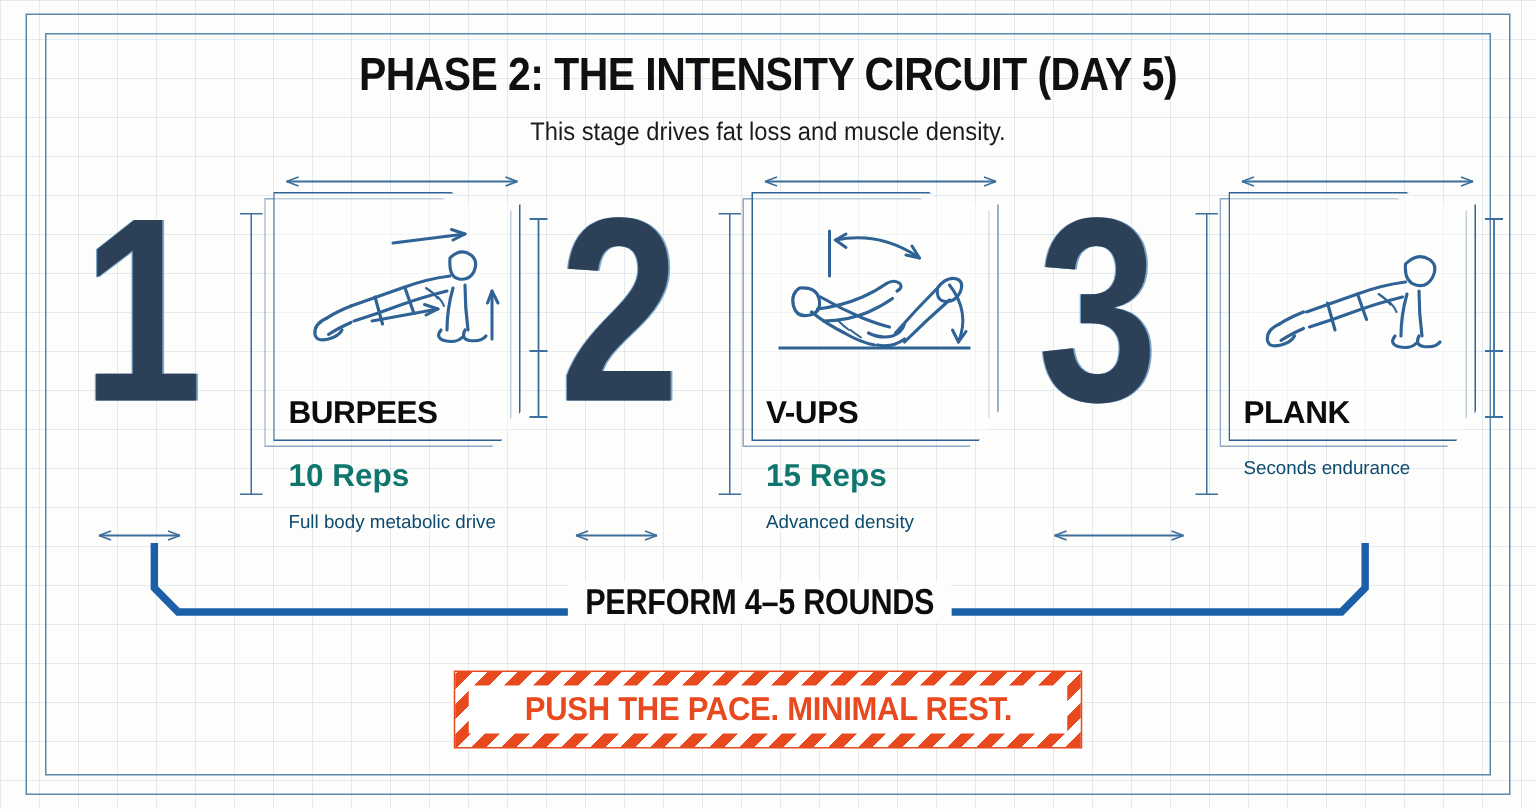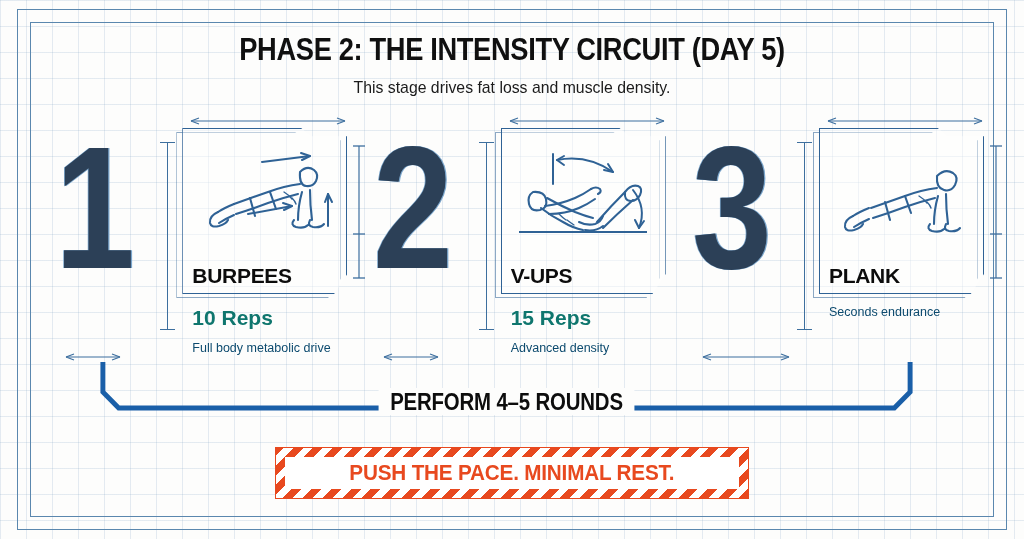--- a/index.html
+++ b/index.html
@@ -207,21 +207,21 @@
     background: #fdfdfc;
     padding: 0 14px;
   }
 
   
   #hazard-banner {
     position: absolute;
     left: 50%;
     transform: translateX(-50%);
     top: 447px;
-    width: 474px;
+    width: 419px;
     height: 52px;
     padding: 9px;
     background-image: repeating-linear-gradient(
       -45deg,
       #e8491f 0px, #e8491f 7px,
       #ffffff 7px, #ffffff 14px
     );
     border: 1.5px solid #e8491f;
   }
   #hazard-inner {

